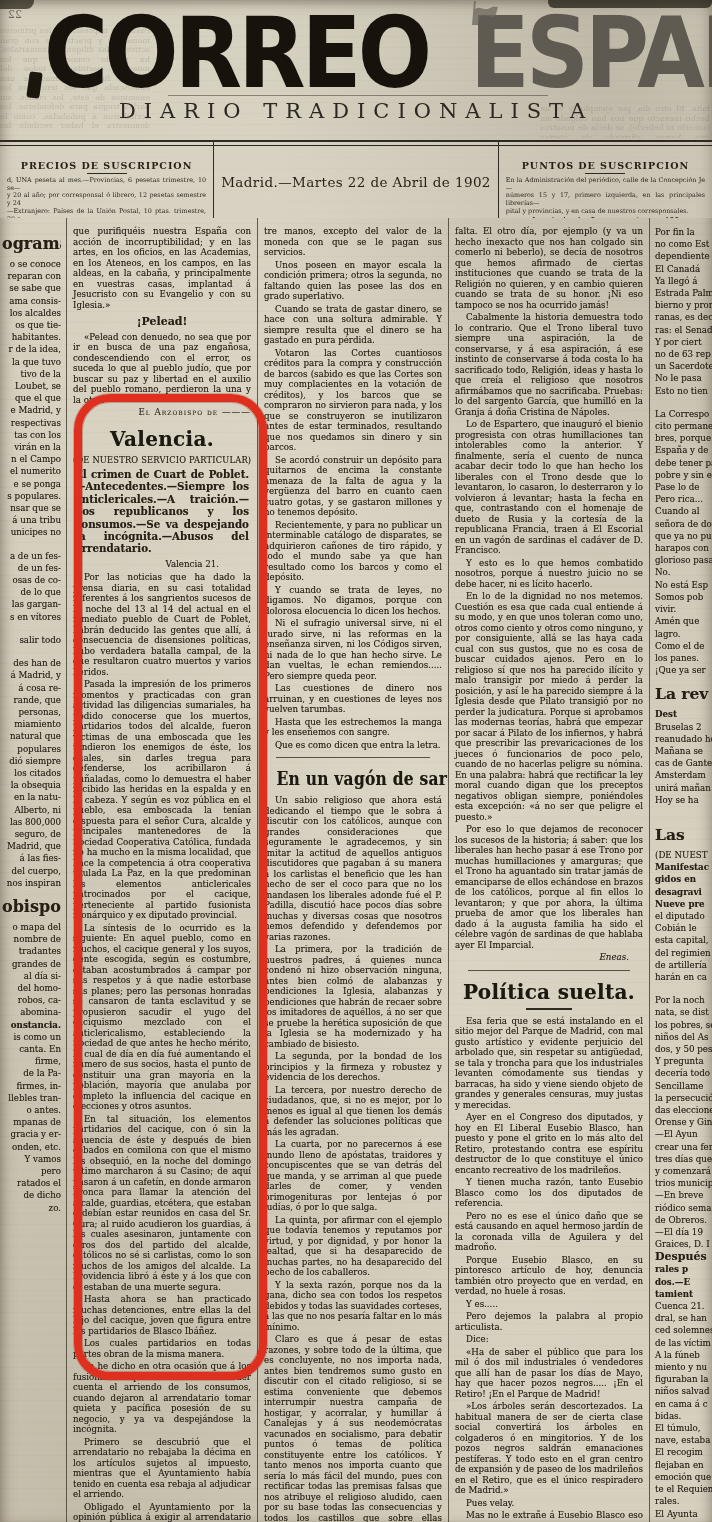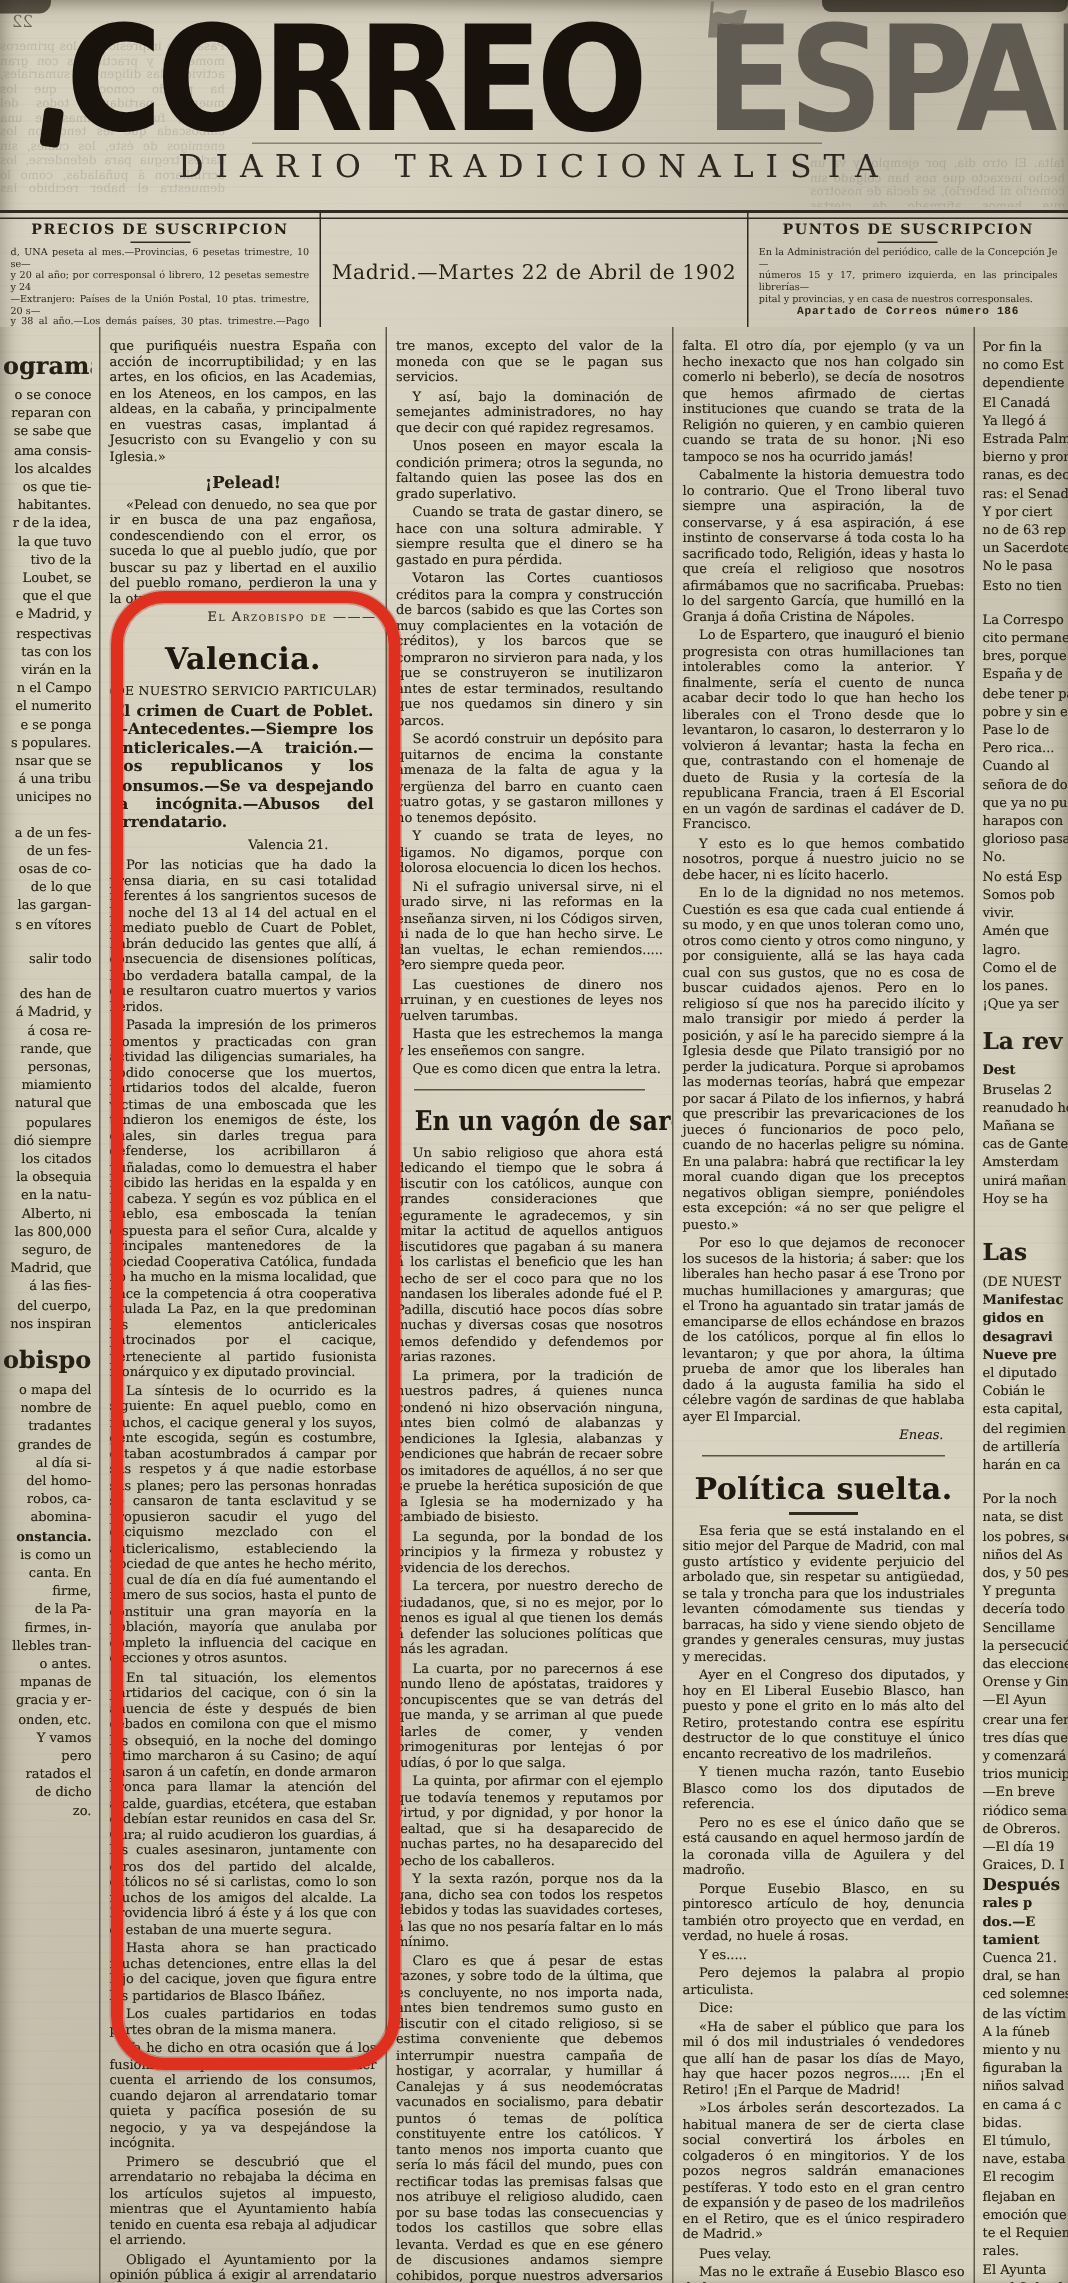--- a/index.html
+++ b/index.html
@@ -41,21 +41,21 @@
     background:rgba(60,52,40,.5);z-index:2;}
   .subtitle{position:absolute;top:99px;left:0;width:100%;text-align:center;font-size:21px;
     letter-spacing:8px;color:#2c2720;z-index:2;}
   .infobar{position:absolute;top:140px;left:0;right:0;height:76px;
     border-top:2px solid #2e2a22;border-bottom:1px solid #2e2a22;display:flex;z-index:2;
     background:rgba(218,212,198,.35);}
   .infobar::before{content:"";position:absolute;top:3px;left:0;right:0;height:1px;background:#2e2a22;}
   .ibox{flex:1;padding:6px 7px 2px;position:relative;box-sizing:border-box;}
   .ibox.mid{flex:1.05;border-left:1px solid #2e2a22;border-right:1px solid #2e2a22;
     display:flex;align-items:center;justify-content:center;}
-  .ibox-title{text-align:center;font-weight:bold;font-size:9.5px;letter-spacing:1px;margin-bottom:1px;}
+  .ibox-title{text-align:center;font-weight:bold;font-size:9.5px;letter-spacing:1px;margin-bottom:1px;margin-top:12px;}
   .ibox-title::after{content:"";display:block;width:40px;height:1px;background:#2e2a22;margin:2px auto 3px;}
   .ibox-line{font-size:6.4px;line-height:7.7px;text-align:justify;color:#2b261d;}
   .ibox-sub{font-size:7.4px;text-align:center;margin-top:0;font-weight:bold;letter-spacing:.5px;font-family:Liberation Mono, monospace;}
   .datetext{font-size:13.5px;letter-spacing:.4px;white-space:nowrap;}
 
   
   .columns{position:absolute;top:218px;bottom:0;left:0;right:0;display:flex;overflow:hidden;
     z-index:2;font-size:8.7px;line-height:10.5px;text-align:justify;
     text-shadow:0 0 .4px rgba(40,30,20,.45);}
   .col{overflow:hidden;border-right:1px solid rgba(74,67,53,.85);padding:8px 6px 0;box-sizing:border-box;}
@@ -230,25 +230,25 @@
         <div class="para">La síntesis de lo ocurrido es la siguiente: En aquel pueblo, como en muchos, el cacique general y los suyos, gente escogida, según es costumbre, estaban acostumbrados á campar por sus respetos y á que nadie estorbase sus planes; pero las personas honradas se cansaron de tanta esclavitud y se propusieron sacudir el yugo del caciquismo mezclado con el anticlericalismo, estableciendo la Sociedad de que antes he hecho mérito, la cual de día en día fué aumentando el número de sus socios, hasta el punto de constituir una gran mayoría en la población, mayoría que anulaba por completo la influencia del cacique en elecciones y otros asuntos.</div>
         <div class="para">En tal situación, los elementos partidarios del cacique, con ó sin la anuencia de éste y después de bien cebados en comilona con que el mismo los obsequió, en la noche del domingo último marcharon á su Casino; de aquí pasaron á un cafetín, en donde armaron bronca para llamar la atención del alcalde, guardias, etcétera, que estaban ó debían estar reunidos en casa del Sr. Cura; al ruido acudieron los guardias, á los cuales asesinaron, juntamente con otros dos del partido del alcalde, católicos no sé si carlistas, como lo son muchos de los amigos del alcalde. La Providencia libró á éste y á los que con él estaban de una muerte segura.</div>
         <div class="para">Hasta ahora se han practicado muchas detenciones, entre ellas la del hijo del cacique, joven que figura entre los partidarios de Blasco Ibáñez.</div>
         <div class="para">Los cuales partidarios en todas partes obran de la misma manera.</div>
         <div class="para">Ya he dicho en otra ocasión que á los fusionistas republicanos les debía traer cuenta el arriendo de los consumos, cuando dejaron al arrendatario tomar quieta y pacífica posesión de su negocio, y ya va despejándose la incógnita.</div>
         <div class="para">Primero se descubrió que el arrendatario no rebajaba la décima en los artículos sujetos al impuesto, mientras que el Ayuntamiento había tenido en cuenta esa rebaja al adjudicar el arriendo.</div>
         <div class="para">Obligado el Ayuntamiento por la opinión pública á exigir al arrendatario dicha rebaja, precisándole que la aplicara á los vinos, anunció que se aplicaría la décima á los vinos que tuvieran 15 grados; así pasaron algunos días, hasta que los vinateros cayeron en la cuenta, y un correligionario nuestro fué el que dió la voz de alerta, de ser en muy pequeña cantidad los caldos que tienen dicha graduación que se consumen en esta capital, y, por consiguiente, resultaba irrisoria la rebaja anunciada.</div>
       </div>
     <div class="col colC">
         <div class="para noind">tre manos, excepto del valor de la moneda con que se le pagan sus servicios.</div>
-        <div class="para">Y así, bajo la dominación de semejantes administradores, no hay que decir con qué rapidez regresamos.</div>
         <div class="para">Unos poseen en mayor escala la condición primera; otros la segunda, no faltando quien las posee las dos en grado superlativo.</div>
         <div class="para">Cuando se trata de gastar dinero, se hace con una soltura admirable. Y siempre resulta que el dinero se ha gastado en pura pérdida.</div>
         <div class="para">Votaron las Cortes cuantiosos créditos para la compra y construcción de barcos (sabido es que las Cortes son muy complacientes en la votación de créditos), y los barcos que se compraron no sirvieron para nada, y los que se construyeron se inutilizaron antes de estar terminados, resultando que nos quedamos sin dinero y sin barcos.</div>
         <div class="para">Se acordó construir un depósito para quitarnos de encima la constante amenaza de la falta de agua y la vergüenza del barro en cuanto caen cuatro gotas, y se gastaron millones y no tenemos depósito.</div>
+        <div class="para">Recientemente, y para no publicar un interminable catálogo de disparates, se adquirieron cañones de tiro rápido, y todo el mundo sabe ya que han resultado como los barcos y como el depósito.</div>
         <div class="para">Y cuando se trata de leyes, no digamos. No digamos, porque con dolorosa elocuencia lo dicen los hechos.</div>
         <div class="para">Ni el sufragio universal sirve, ni el Jurado sirve, ni las reformas en la enseñanza sirven, ni los Códigos sirven, ni nada de lo que han hecho sirve. Le dan vueltas, le echan remiendos..... Pero siempre queda peor.</div>
         <div class="para">Las cuestiones de dinero nos arruinan, y en cuestiones de leyes nos vuelven tarumbas.</div>
         <div class="para">Hasta que les estrechemos la manga y les enseñemos con sangre.</div>
         <div class="para">Que es como dicen que entra la letra.</div>
         <div class="sep"></div>
         <div class="head1 cond">En un vagón de sardinas.</div>
         <div class="para">Un sabio religioso que ahora está dedicando el tiempo que le sobra á discutir con los católicos, aunque con grandes consideraciones que seguramente le agradecemos, y sin imitar la actitud de aquellos antiguos discutidores que pagaban á su manera á los carlistas el beneficio que les han hecho de ser el coco para que no los mandasen los liberales adonde fué el P. Padilla, discutió hace pocos días sobre muchas y diversas cosas que nosotros hemos defendido y defendemos por varias razones.</div>
         <div class="para">La primera, por la tradición de nuestros padres, á quienes nunca condenó ni hizo observación ninguna, antes bien colmó de alabanzas y bendiciones la Iglesia, alabanzas y bendiciones que habrán de recaer sobre los imitadores de aquéllos, á no ser que se pruebe la herética suposición de que la Iglesia se ha modernizado y ha cambiado de bisiesto.</div>
         <div class="para">La segunda, por la bondad de los principios y la firmeza y robustez y evidencia de los derechos.</div>

